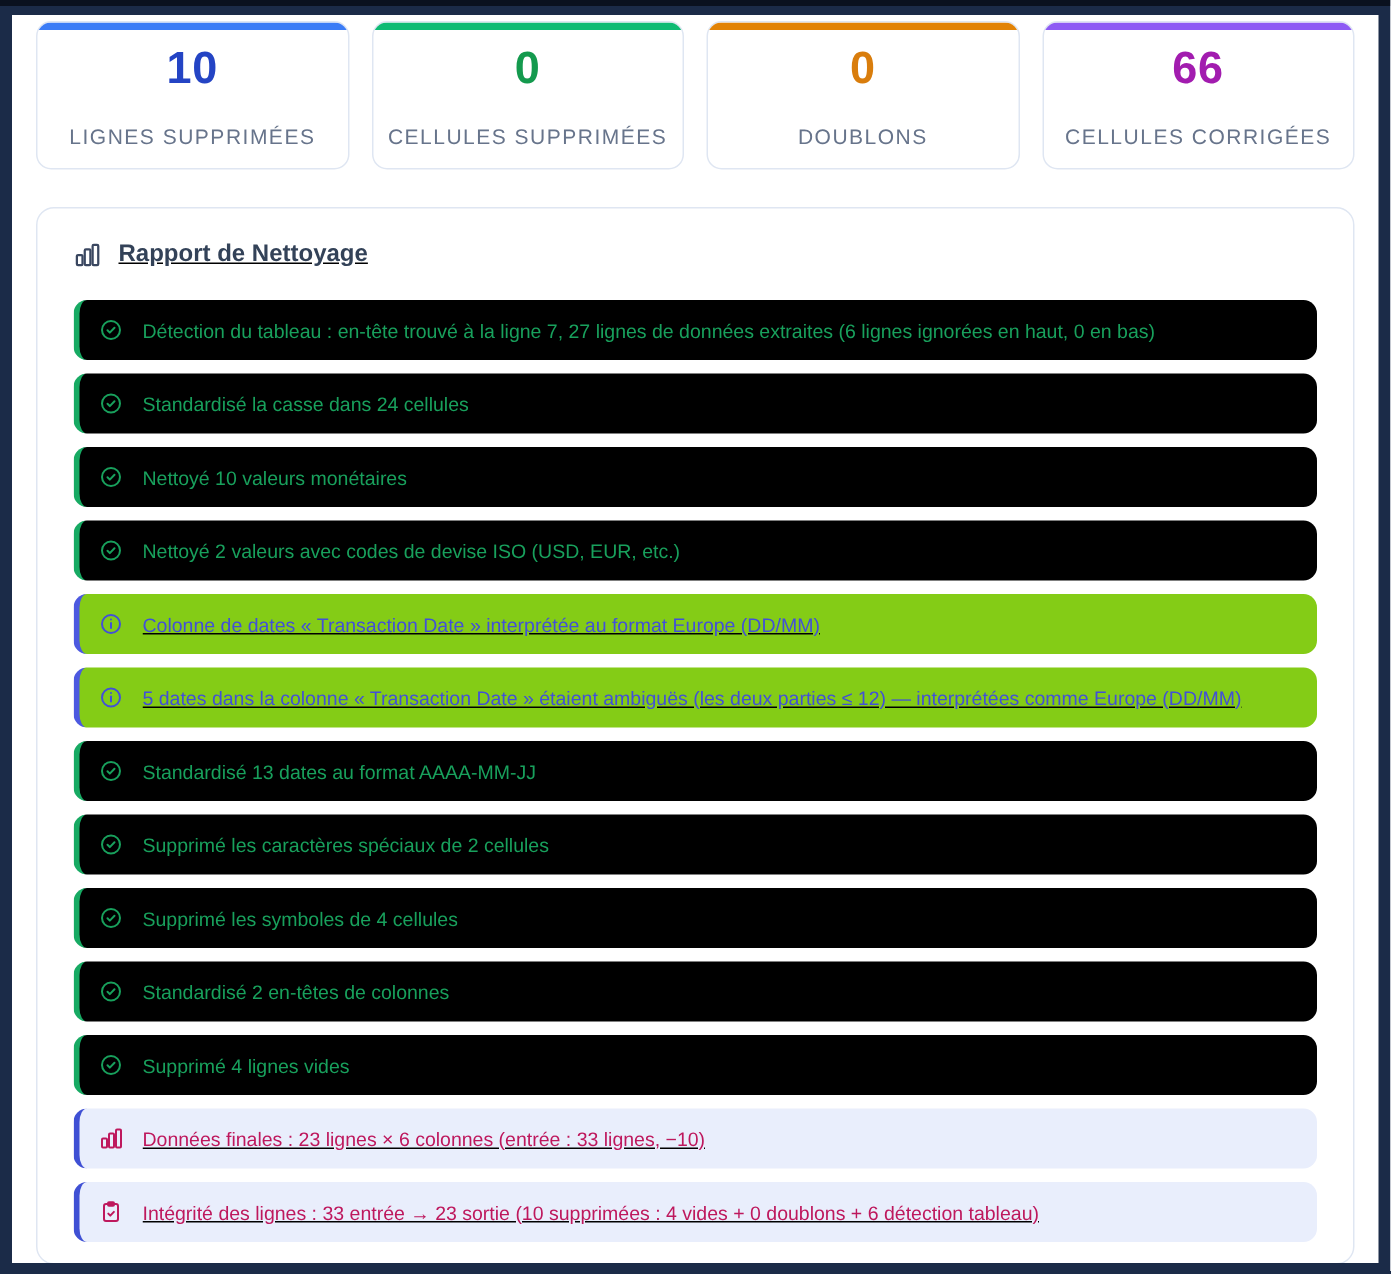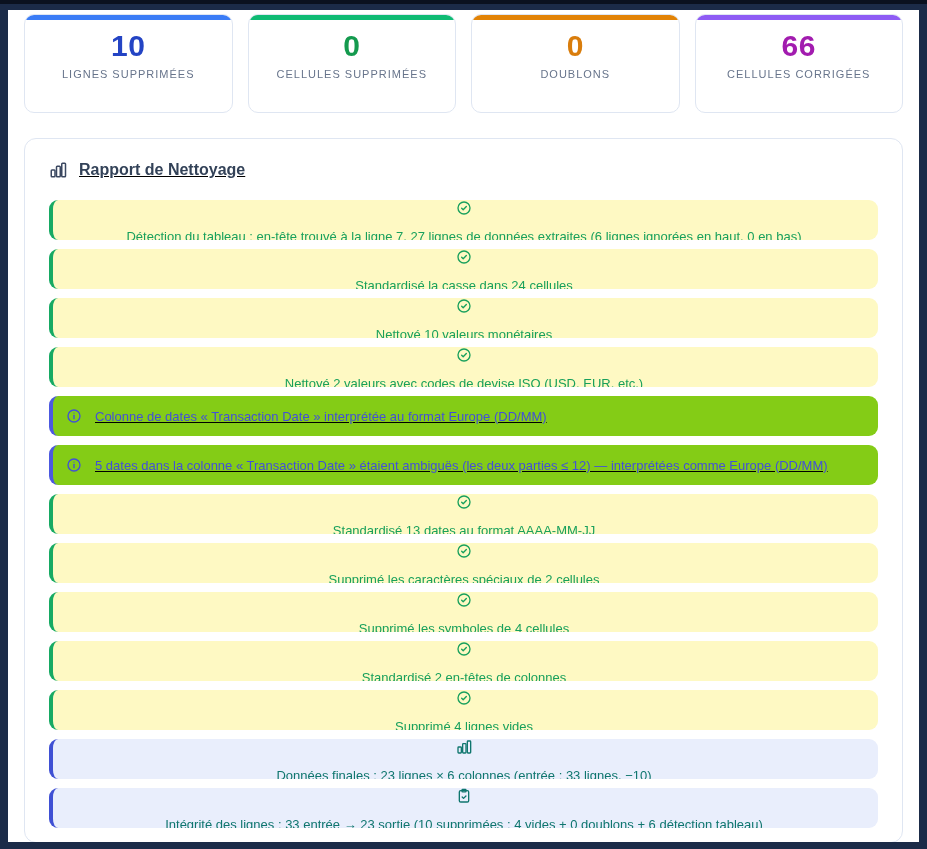--- a/index.html
+++ b/index.html
@@ -22,45 +22,45 @@
   
   .stats-row { display:flex; gap:15px; }
   .stat-card {
     flex:1; height:99px; background:#ffffff;
     border:1px solid #dfe6f2; border-radius:10px;
     overflow:hidden; text-align:center;
   }
   .stat-accent { height:5px; width:100%; }
   .stat-value { font-size:30px; font-weight:800; margin-top:9px; letter-spacing:.5px; }
   .stat-label {
-    font-size:11px; color:#67748b; letter-spacing:1px;
-    font-weight:500; margin-top:5px;
+    font-size:14px; color:#67748b; letter-spacing:1px;
+    font-weight:500; margin-top:20px;
   }
 
   
   .panel {
     margin-top:25px; background:#ffffff;
     border:1px solid #dfe6f2; border-radius:12px;
     padding:22px 24px 14px 24px;
     text-decoration:underline;
   }
   .panel-header { display:flex; align-items:center; gap:12px; margin-bottom:21px; }
   .panel-title { font-size:16px; font-weight:700; color:#334258; }
   .panel-header .hdr-icon { color:#3a4760; display:inline-flex; }
 
   .report-row {
     display:flex; align-items:center; gap:13px;
     height:40px; padding:0 16px 0 13px;
     border-left:4px solid; border-radius:9px;
     margin-bottom:9px; font-size:13px;
   }
   .report-row:last-child { margin-bottom:0; }
-  .report-row.success { background:#fef9c3; border-color:#17aa63; color:#18a05c;flex-direction:column; }
+  .report-row.success { background:#000000; border-color:#17aa63; color:#18a05c; }
   .report-row.info    { background:#84cc16; border-color:#4c59e0; color:#4250d8; }
-  .report-row.summary { background:#e9eefc; border-color:#3f50d4; color:#0f766e;flex-direction:column; }
+  .report-row.summary { background:#e9eefc; border-color:#3f50d4; color:#be185d; }
   .row-icon { display:inline-flex; flex:0 0 auto; }
   .row-icon svg, .hdr-icon svg { display:block; }
   .row-text { white-space:nowrap; overflow:hidden; }
 </style>
 </head>
 <body>
 
 <div class="viewport">
   <div class="content">
 

